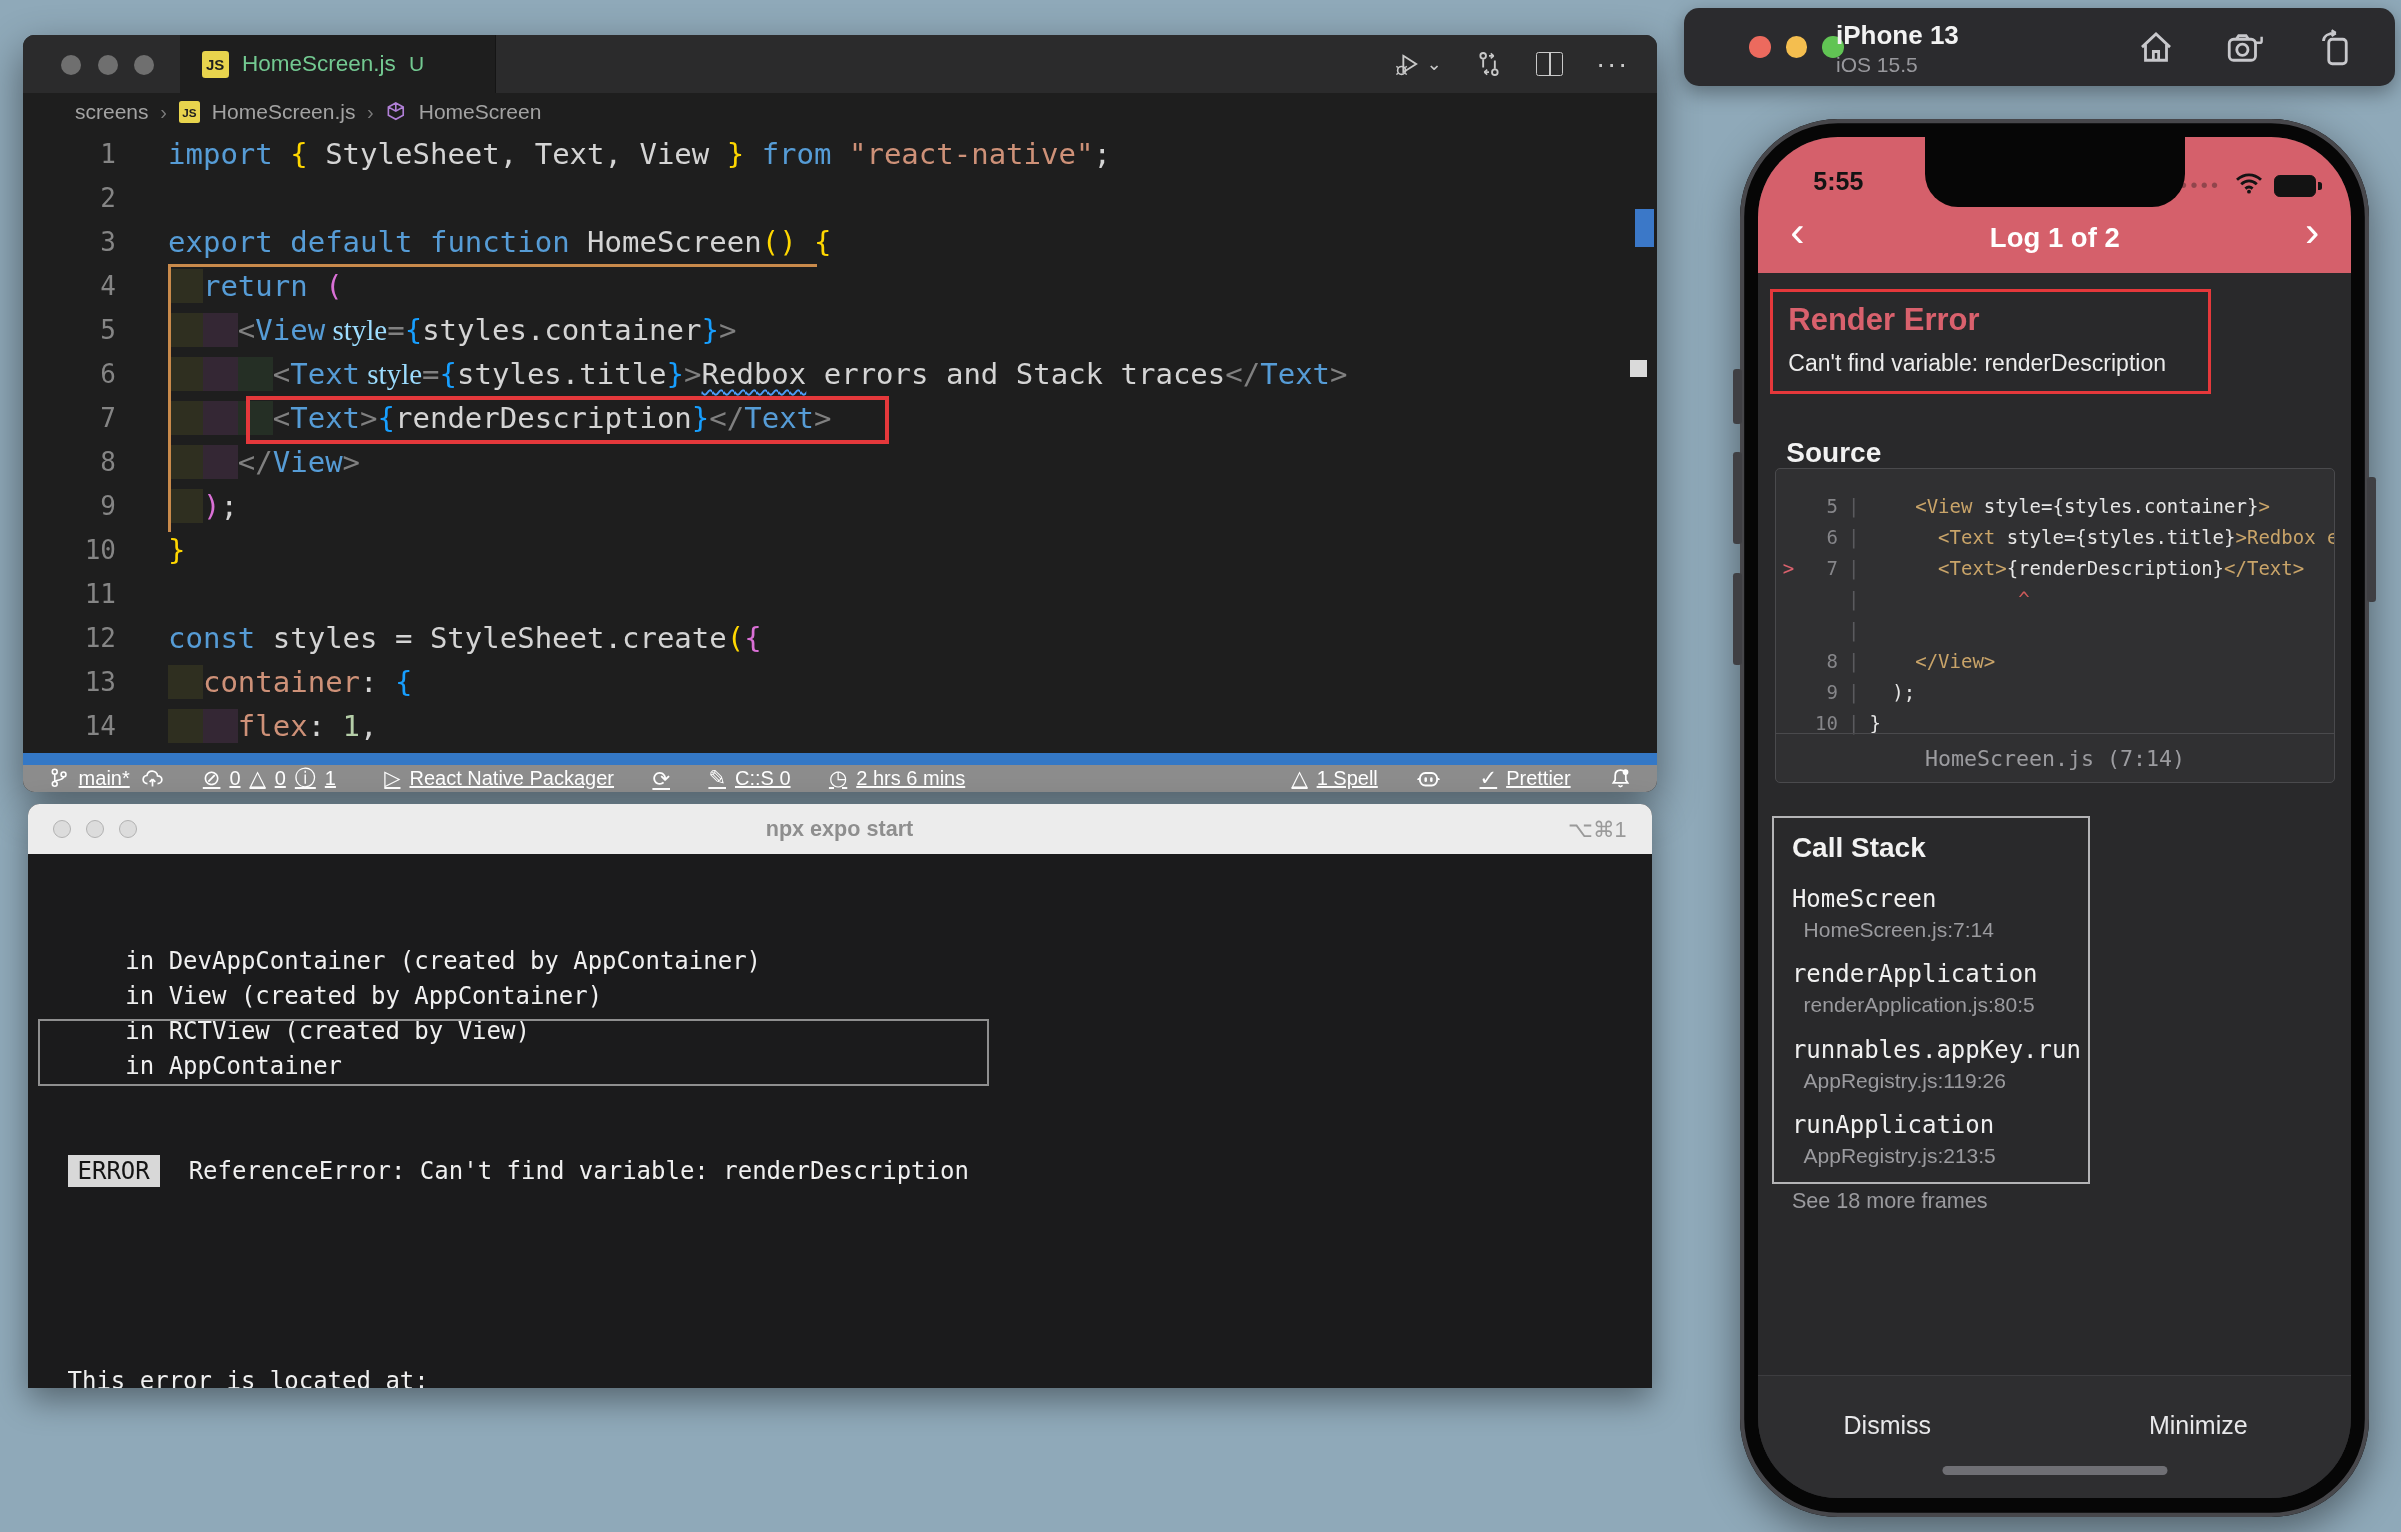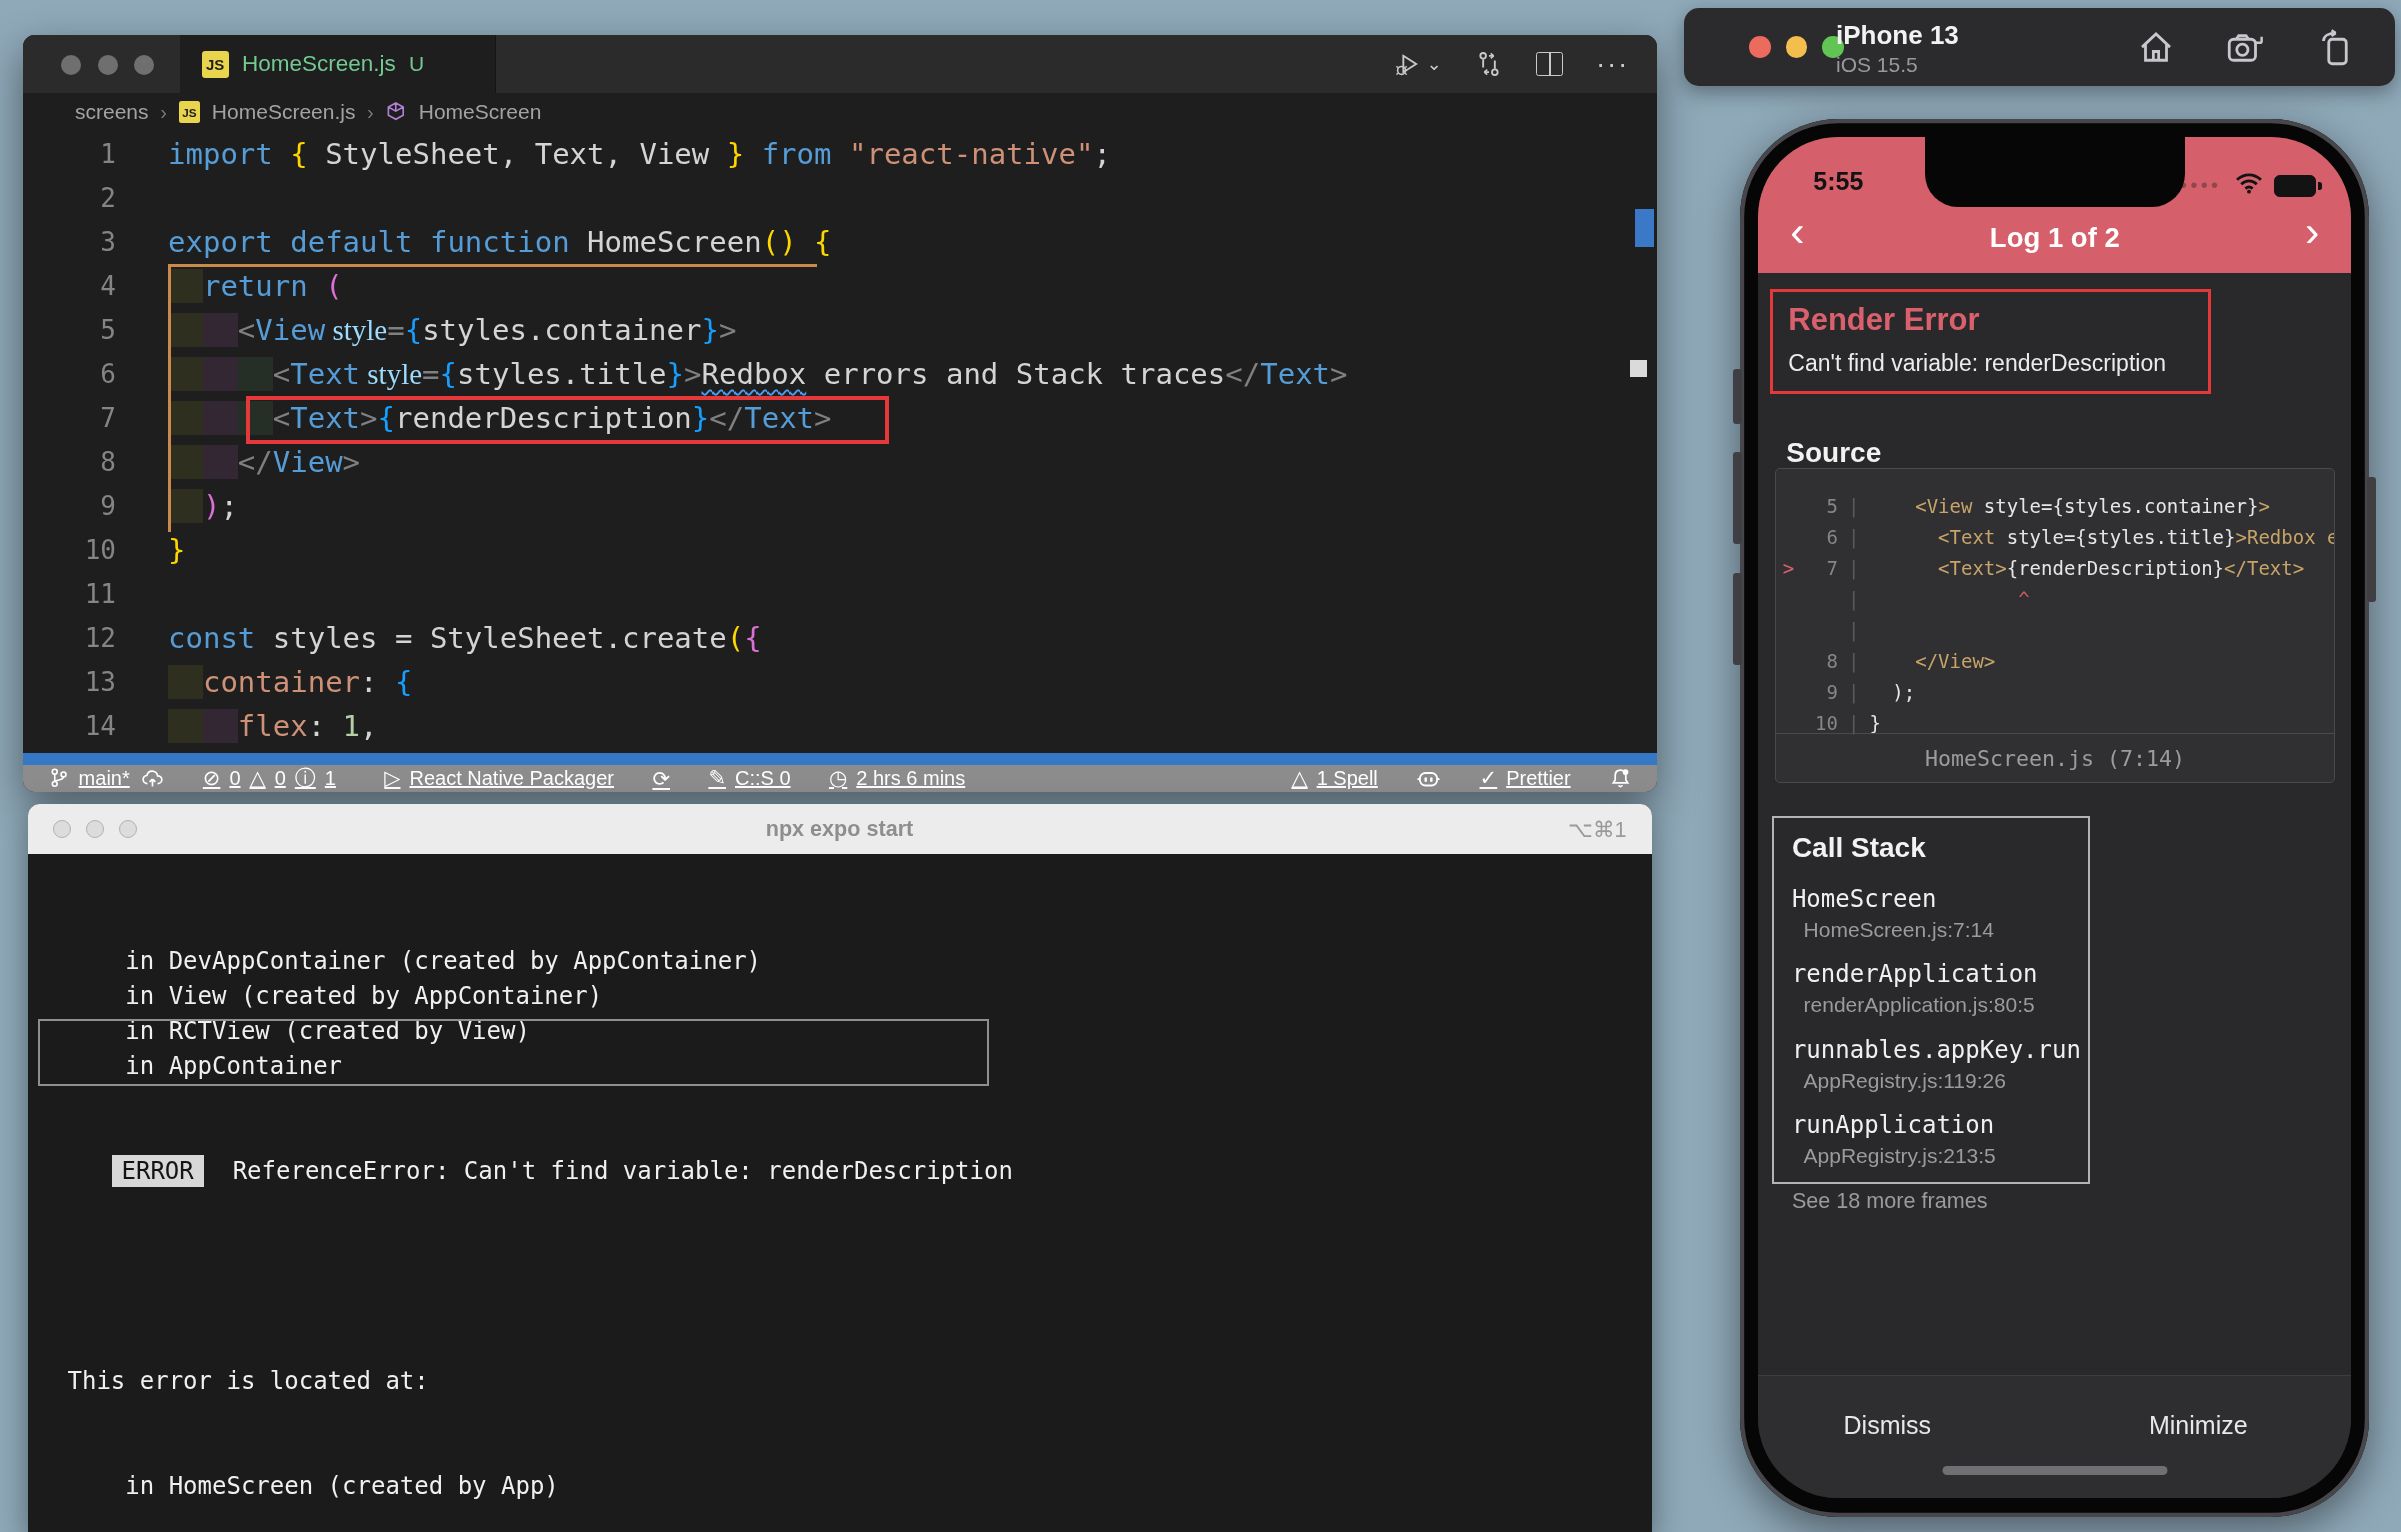--- a/index.html
+++ b/index.html
@@ -47,29 +47,29 @@
 
   .statusbar{position:absolute;left:0;right:0;bottom:0;height:39px;border-radius:0 0 11.7px 11.7px;overflow:hidden;}
   .status-blue{height:11.7px;background:#3478C6;}
   .status-gray{height:27.5px;background:#8C8C8C;display:flex;align-items:center;color:#FFFFFF;font-size:20px;padding:0 25px;gap:11.7px;}
   .sitem{display:flex;align-items:flex-start;gap:9px;white-space:nowrap;text-decoration:underline;}
   .sgap{width:15px;} .sgap-lg{width:25px;}
   .sright{margin-left:auto;display:flex;align-items:center;gap:11.7px;}
   .sicon{font-size:21px;line-height:1;}
 
   
-  .term{position:absolute;left:27.5px;top:804px;width:1624px;height:728px;background:#1B1B1C;border-radius:11.7px 11.7px 0 0;box-shadow:0 11.7px 33px rgba(0,0,0,.4);}
+  .term{position:absolute;left:27.5px;top:804px;width:1624px;height:584px;background:#1B1B1C;border-radius:11.7px 11.7px 0 0;box-shadow:0 11.7px 33px rgba(0,0,0,.4);}
   .term-titlebar{position:absolute;top:0;left:0;right:0;height:50px;background:#ECECEC;border-radius:11.7px 11.7px 0 0;display:flex;align-items:center;justify-content:center;}
   .term-lights{position:absolute;left:25px;top:16px;display:flex;gap:15px;}
   .term-lights span{width:18.3px;height:18.3px;border-radius:50%;border:1.7px solid #B2B2B2;background:#DCDCDC;box-sizing:border-box;}
   .term-title{color:#8E8E8E;font-weight:bold;font-size:21.6px;}
   .term-shortcut{position:absolute;right:25px;top:13.3px;color:#9A9A9A;font-size:21.6px;}
   .term-body{position:absolute;top:50px;left:0;right:0;bottom:0;padding:20px 0 0 40px;font:24px/35px "DejaVu Sans Mono",monospace;color:#F0F0F0;white-space:pre;overflow:hidden;}
   .tline{height:35px;}
-  .err-chip{background:#D8D8D8;color:#141414;padding:1.7px 10px;margin-left:44px;}
+  .err-chip{background:#D8D8D8;color:#141414;padding:1.7px 10px;}
   .term-annot{position:absolute;left:10.8px;top:215px;width:951px;height:67px;border:2.5px solid #8F8F8F;box-sizing:border-box;}
 
   
   .simbar{position:absolute;left:1684px;top:8.3px;width:711px;height:78px;background:#2B2B2E;border-radius:15px;box-shadow:0 6.7px 20px rgba(0,0,0,.35);}
   .sim-lights{position:absolute;left:65px;top:28px;display:flex;gap:15px;}
   .sim-lights span{width:21.6px;height:21.6px;border-radius:50%;}
   .sim-device{position:absolute;left:152px;top:11.7px;}
   .sim-name{color:#F2F2F2;font-size:26px;font-weight:bold;}
   .sim-os{color:#98989D;font-size:21px;margin-top:1.7px;}
   .sim-icons{position:absolute;right:40px;top:18.3px;display:flex;gap:47px;color:#C8C8CC;}

